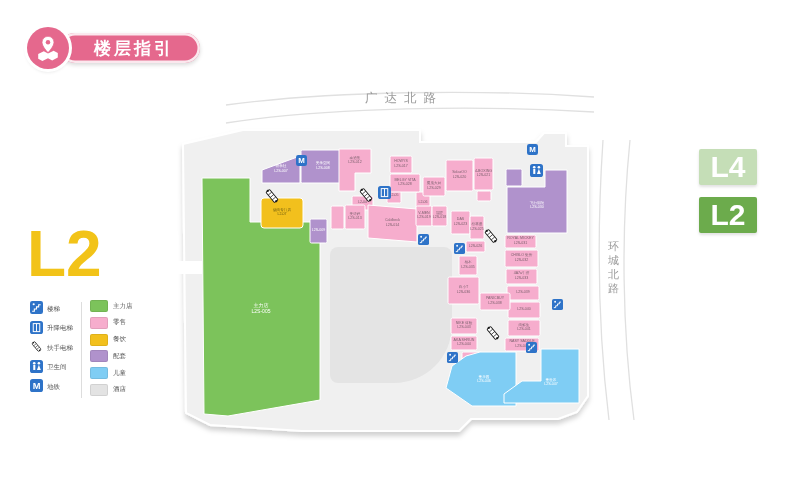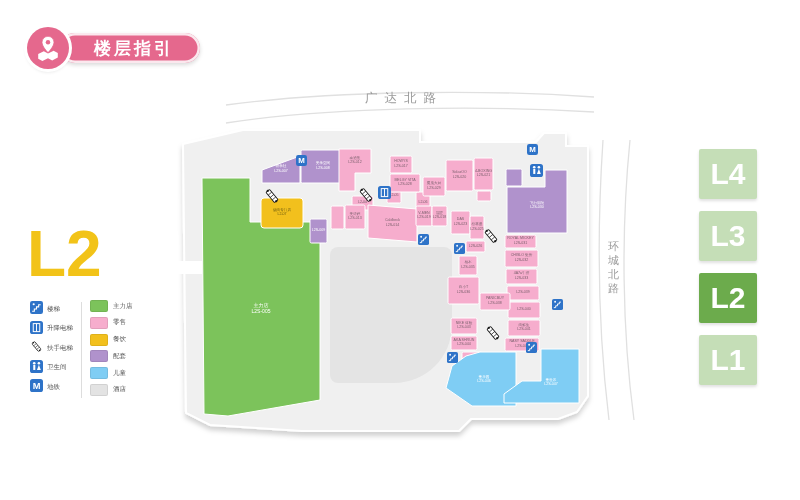--- a/index.html
+++ b/index.html
@@ -23,21 +23,21 @@
   #legend .col1{display:flex;flex-direction:column;justify-content:space-between;height:96px;}
   #legend .col2{display:flex;flex-direction:column;justify-content:space-between;height:96px;}
   #legend .divider{width:1px;background:#ddd;margin:2px 8px 0 8px;height:96px;}
   .fac-row{display:flex;align-items:center;gap:4px;}
   .fac-row .lbl{font-size:6.5px;color:#555;white-space:nowrap;}
   .cat-row{display:flex;align-items:center;gap:5px;}
   .cat-row .swatch{width:16px;height:10px;border-radius:2px;border:1px solid rgba(0,0,0,.08);}
   .cat-row .lbl{font-size:6.5px;color:#555;white-space:nowrap;}
   
   #floor-btns{position:absolute;left:699px;top:149px;display:flex;flex-direction:column;gap:12px;}
-  .floor-btn{width:58px;height:50px;border:none;border-radius:2px;color:#fff;font-size:30px;
+  .floor-btn{width:58px;height:36px;border:none;border-radius:2px;color:#fff;font-size:30px;
       font-weight:bold;display:flex;align-items:center;justify-content:center;cursor:pointer;
       box-shadow:0 2px 3px rgba(0,0,0,.12);font-family:inherit;line-height:1;}
   
   #map-svg{position:absolute;left:0;top:0;}
 </style>
 </head>
 <body>
 
 <div id="stage">
 
@@ -420,17 +420,15 @@
         </div>
         <div class="cat-row">
           <span class="swatch" style="background:#e3e3e3"></span>
                    <span class="lbl">酒店</span>
         </div>
       </div>
   </div>
 
   <div id="floor-btns">
       <button class="floor-btn" style="background: rgb(197, 222, 183);">L4</button>
-      <button class="floor-btn" style="background: rgb(197, 222, 183);">L3</button>
       <button class="floor-btn" style="background: rgb(108, 171, 76);">L2</button>
-      <button class="floor-btn" style="background: rgb(197, 222, 183);">L1</button>
     </div>
 </div>
 
 </body></html>

